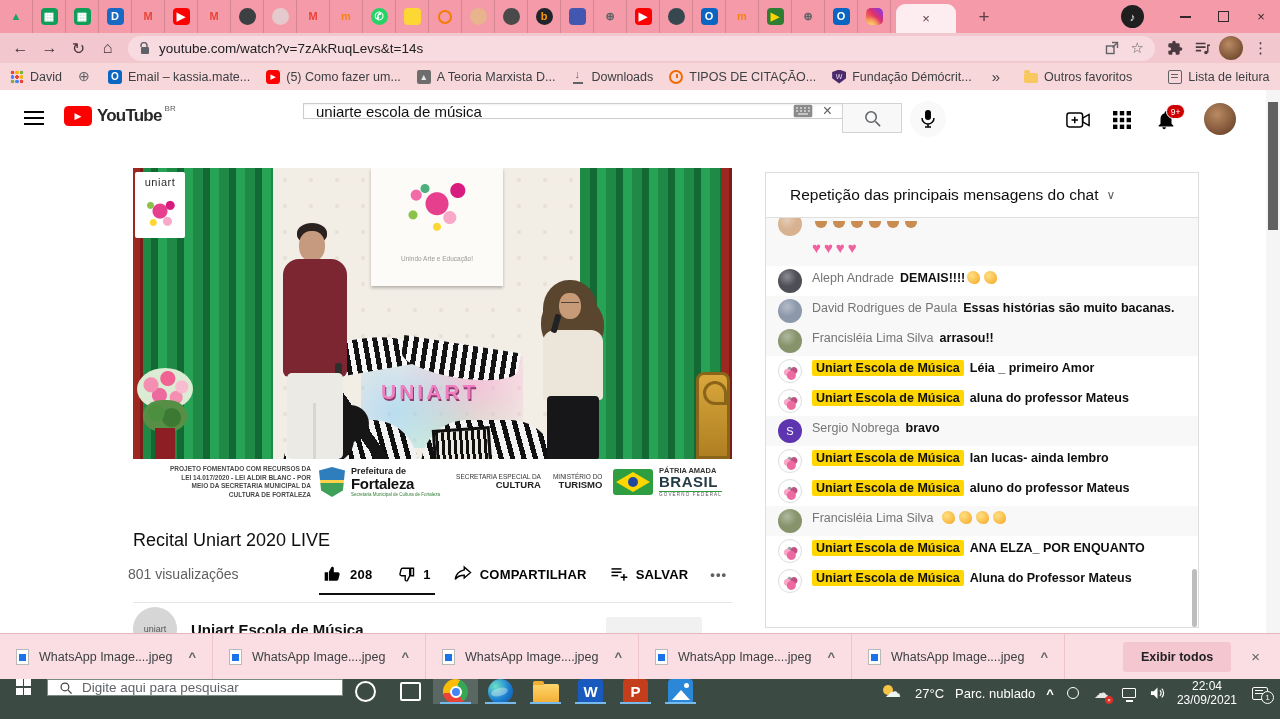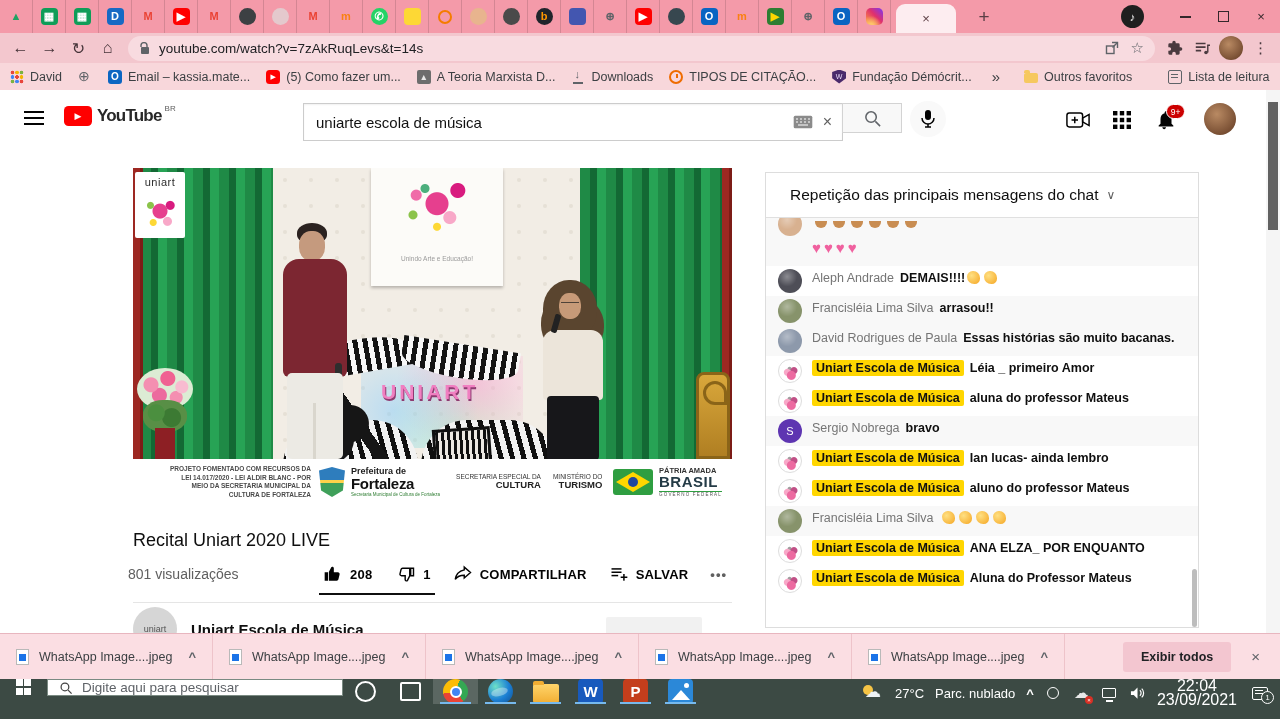--- a/index.html
+++ b/index.html
@@ -87,21 +87,21 @@
   
   #ythead{position:absolute;left:0;top:0;width:1280px;height:58px;background:#fff;}
   #burger{position:absolute;left:24px;top:21px;width:20px;height:14px;}
   #burger span{display:block;width:20px;height:2px;background:#030303;margin-bottom:4px;}
   #ytlogo{position:absolute;left:64px;top:16px;display:flex;align-items:flex-start;}
   .ytplay{width:28px;height:20px;background:#f00;border-radius:4.5px;display:flex;align-items:center;
     justify-content:center;margin-right:5px;}
   .ytplay span{color:#fff;font-size:9px;}
   .ytword{font-size:17px;font-weight:bold;letter-spacing:-0.8px;color:#282828;line-height:20px;}
   .ytbadge{font-size:8px;color:#606060;margin-left:3px;margin-top:-2px;}
-  #ysearchbox{position:absolute;left:303px;top:13px;width:540px;height:38px;border:1px solid #ccc;
+  #ysearchbox{position:absolute;left:303px;top:13px;width:540px;height:16px;border:1px solid #ccc;
     box-sizing:border-box;display:flex;align-items:center;box-shadow:inset 0 1px 2px rgba(0,0,0,.06);}
   #ysearchbox input{flex:1;border:0;outline:0;font-size:15px;color:#111;padding:0 0 0 12px;
     font-family:"Liberation Sans",sans-serif;background:transparent;min-width:0;}
   .kbd,.clearx{margin-right:10px;color:#606060;display:flex;align-items:center;}
   .clearx{font-size:16px;}
   #ysearchbtn{position:absolute;left:842px;top:13px;width:60px;height:30px;background:#f8f8f8;
     border:1px solid #d3d3d3;box-sizing:border-box;display:flex;align-items:center;justify-content:center;}
   #ymic{position:absolute;left:910px;top:11px;width:36px;height:36px;border-radius:50%;background:#f9f9f9;
     display:flex;align-items:center;justify-content:center;}
   .yhicon{position:absolute;top:18px;width:24px;height:24px;display:flex;align-items:center;justify-content:center;}
@@ -309,21 +309,21 @@
   .wx .cloud{position:absolute;left:3px;top:-3px;font-size:16px;color:#eef3f6;}
   .wxt{font-size:13px;}
   .traychev{font-size:13px;font-weight:bold;}
   .trayic{position:relative;display:flex;align-items:center;justify-content:center;width:17px;height:17px;}
   .t-ring{border:1.8px solid #fff;border-radius:50%;width:12px;height:12px;box-sizing:border-box;}
   .t-cloud{font-size:15px;color:#e8e8e8;line-height:10px;}
   .t-err{position:absolute;right:-3px;bottom:-2px;width:8px;height:8px;border-radius:50%;background:#d93025;
     color:#fff;font-size:6px;line-height:8px;text-align:center;}
   .t-mon{width:14px;height:10px;border:1.6px solid #fff;border-radius:1px;box-sizing:border-box;}
   .t-mon::after{content:"";position:absolute;bottom:0px;left:5px;width:7px;height:1.6px;background:#fff;}
-  #clock{text-align:center;font-size:16px;line-height:14px;}
+  #clock{text-align:center;font-size:12px;line-height:14px;}
   .notif{position:relative;width:16px;height:13px;border:1.6px solid #fff;border-radius:2px;box-sizing:border-box;margin:0 6px 0 4px;}
   .notif::before{content:"";position:absolute;left:2px;top:2.5px;width:8px;height:1.2px;background:#fff;box-shadow:0 3px 0 #fff;}
   .nbadge{position:absolute;right:-7px;bottom:-5px;width:11px;height:11px;border:1.2px solid #fff;border-radius:50%;
     background:#3c4a44;color:#fff;font-size:7.5px;line-height:11px;text-align:center;}
   svg{display:block;}
 </style>
 </head>
 <body>
 
 <div id="screen">
@@ -717,28 +717,28 @@
               </div>
             </div>
             <div class="msg">
               <div class="in">
                 <span class="cav photo" style="background-color: rgb(78, 78, 87);"></span>
                 <div class="mbody"><span class="author">Aleph Andrade</span><span class="mtext">DEMAIS!!!!</span><span class="em clap"></span><span class="em clap"></span></div>
               </div>
             </div>
             <div class="msg gray">
               <div class="in">
+                <span class="cav photo" style="background-color: rgb(141, 153, 171);"></span>
+                <div class="mbody"><span class="author">David Rodrigues de Paula</span><span class="mtext">Essas histórias são muito bacanas.</span></div>
+              </div>
+            </div>
+            <div class="msg gray">
+              <div class="in">
                 <span class="cav photo" style="background-color: rgb(135, 147, 107);"></span>
                 <div class="mbody"><span class="author">Francisléia Lima Silva</span><span class="mtext">arrasou!!</span></div>
-              </div>
-            </div>
-            <div class="msg gray">
-              <div class="in">
-                <span class="cav photo" style="background-color: rgb(141, 153, 171);"></span>
-                <div class="mbody"><span class="author">David Rodrigues de Paula</span><span class="mtext">Essas histórias são muito bacanas.</span></div>
               </div>
             </div>
             <div class="msg">
               <div class="in">
                 <span class="cav uniart"></span>
                 <div class="mbody"><span class="owner-badge">Uniart Escola de Música</span><span class="mtext">Léia _ primeiro Amor</span></div>
               </div>
             </div>
             <div class="msg">
               <div class="in">

